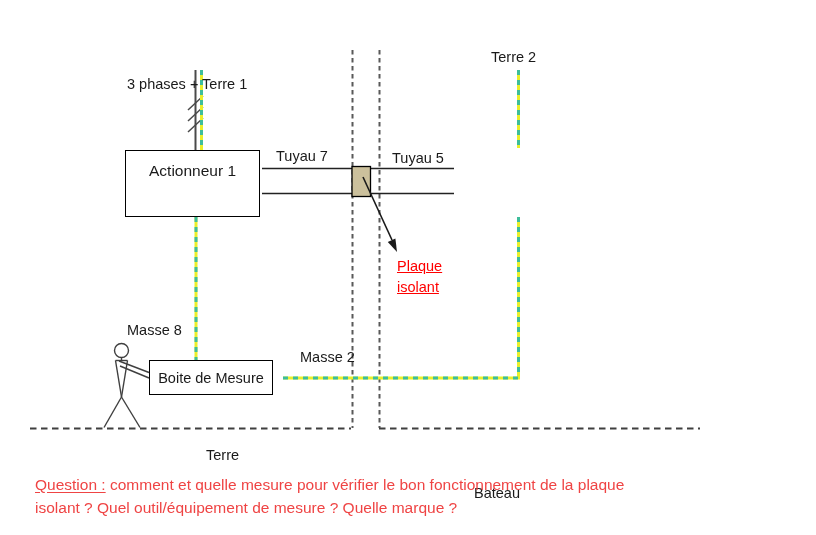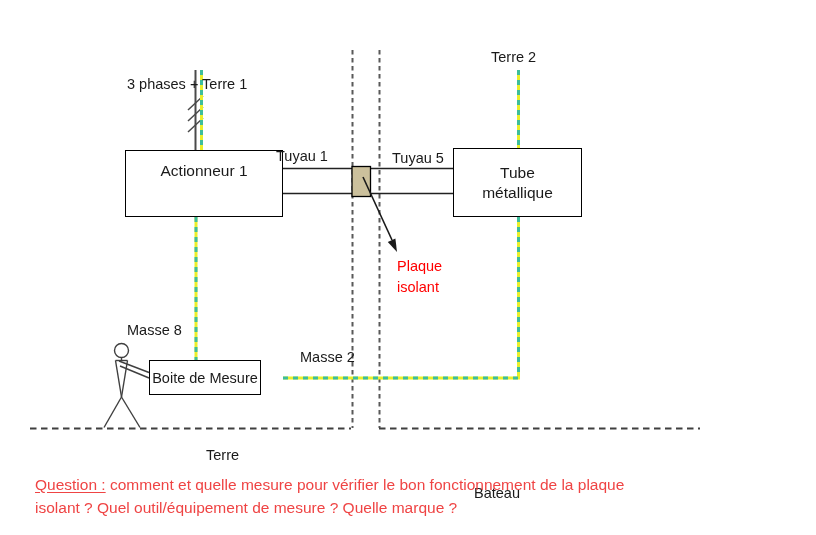--- a/index.html
+++ b/index.html
@@ -25,44 +25,45 @@
   .box {
     position: absolute;
     border: 1.6px solid #000;
     background: #fff;
     box-sizing: border-box;
     display: flex;
     justify-content: center;
     text-align: center;
   }
   .box-actionneur {
-    left: 125px; top: 150px; width: 158px; height: 67px;
+    left: 125px; top: 150px; width: 135px; height: 67px;
     align-items: flex-start;
     padding-top: 11px;
     font-size: 15.5px;
   }
   .box-tube {
     left: 453px; top: 148px; width: 129px; height: 69px;
     align-items: center;
     font-size: 15.5px;
     line-height: 20px;
     white-space: pre-line;
   }
   .box-boite {
-    left: 149px; top: 360px; width: 112px; height: 35px;
+    left: 149px; top: 360px; width: 124px; height: 35px;
     align-items: center;
     font-size: 14.5px;
   }
   .plaque-label {
     position: absolute;
     left: 397px; top: 256px;
     color: #ff0000;
     font-size: 14.5px;
     line-height: 21px;
     white-space: pre-line;
+    text-decoration: underline;
   }
   .warning {
     position: absolute;
     left: 549px; top: 266px;
     width: 268px;
     color: #ff0000;
     font-style: italic;
     font-size: 15.2px;
     line-height: 21.4px;
     white-space: pre-line;
@@ -144,29 +145,25 @@
       <line x1="121.5" y1="397" x2="140" y2="427.5"></line>
     </g>
   </svg>
 
   <div class="lbl" style="left:127px; top:48px;margin-top:28px;">3 phases + Terre 1</div>
   <div class="lbl" style="left:491px; top:49px;">Terre 2</div>
 
   <div class="box box-actionneur">
     <span>Actionneur 1</span>
   </div>
-  <div class="box box-tube">
-    <span>Tube
-métallique</span>
-  </div>
   <div class="box box-boite">
     <span>Boite de Mesure</span>
   </div>
 
-  <div class="lbl" style="left:276px; top:148px;">Tuyau 1</div>
+  <div class="lbl" style="left:276px; top:148px;">Tuyau 7</div>
   <div class="lbl" style="left:392px; top:150px;">Tuyau 5</div>
 
   <div class="plaque-label">Plaque
 isolant</div>
 
   <div class="lbl" style="left:127px; top:322px;">Masse 8</div>
   <div class="lbl" style="left:288px; top:349px;margin-left:12px;">Masse 2</div>
 
   <div class="lbl" style="left:206px; top:447px;">Terre</div>
   <div class="lbl" style="left:474px; top:441px;margin-top:44px;">Bateau</div>

